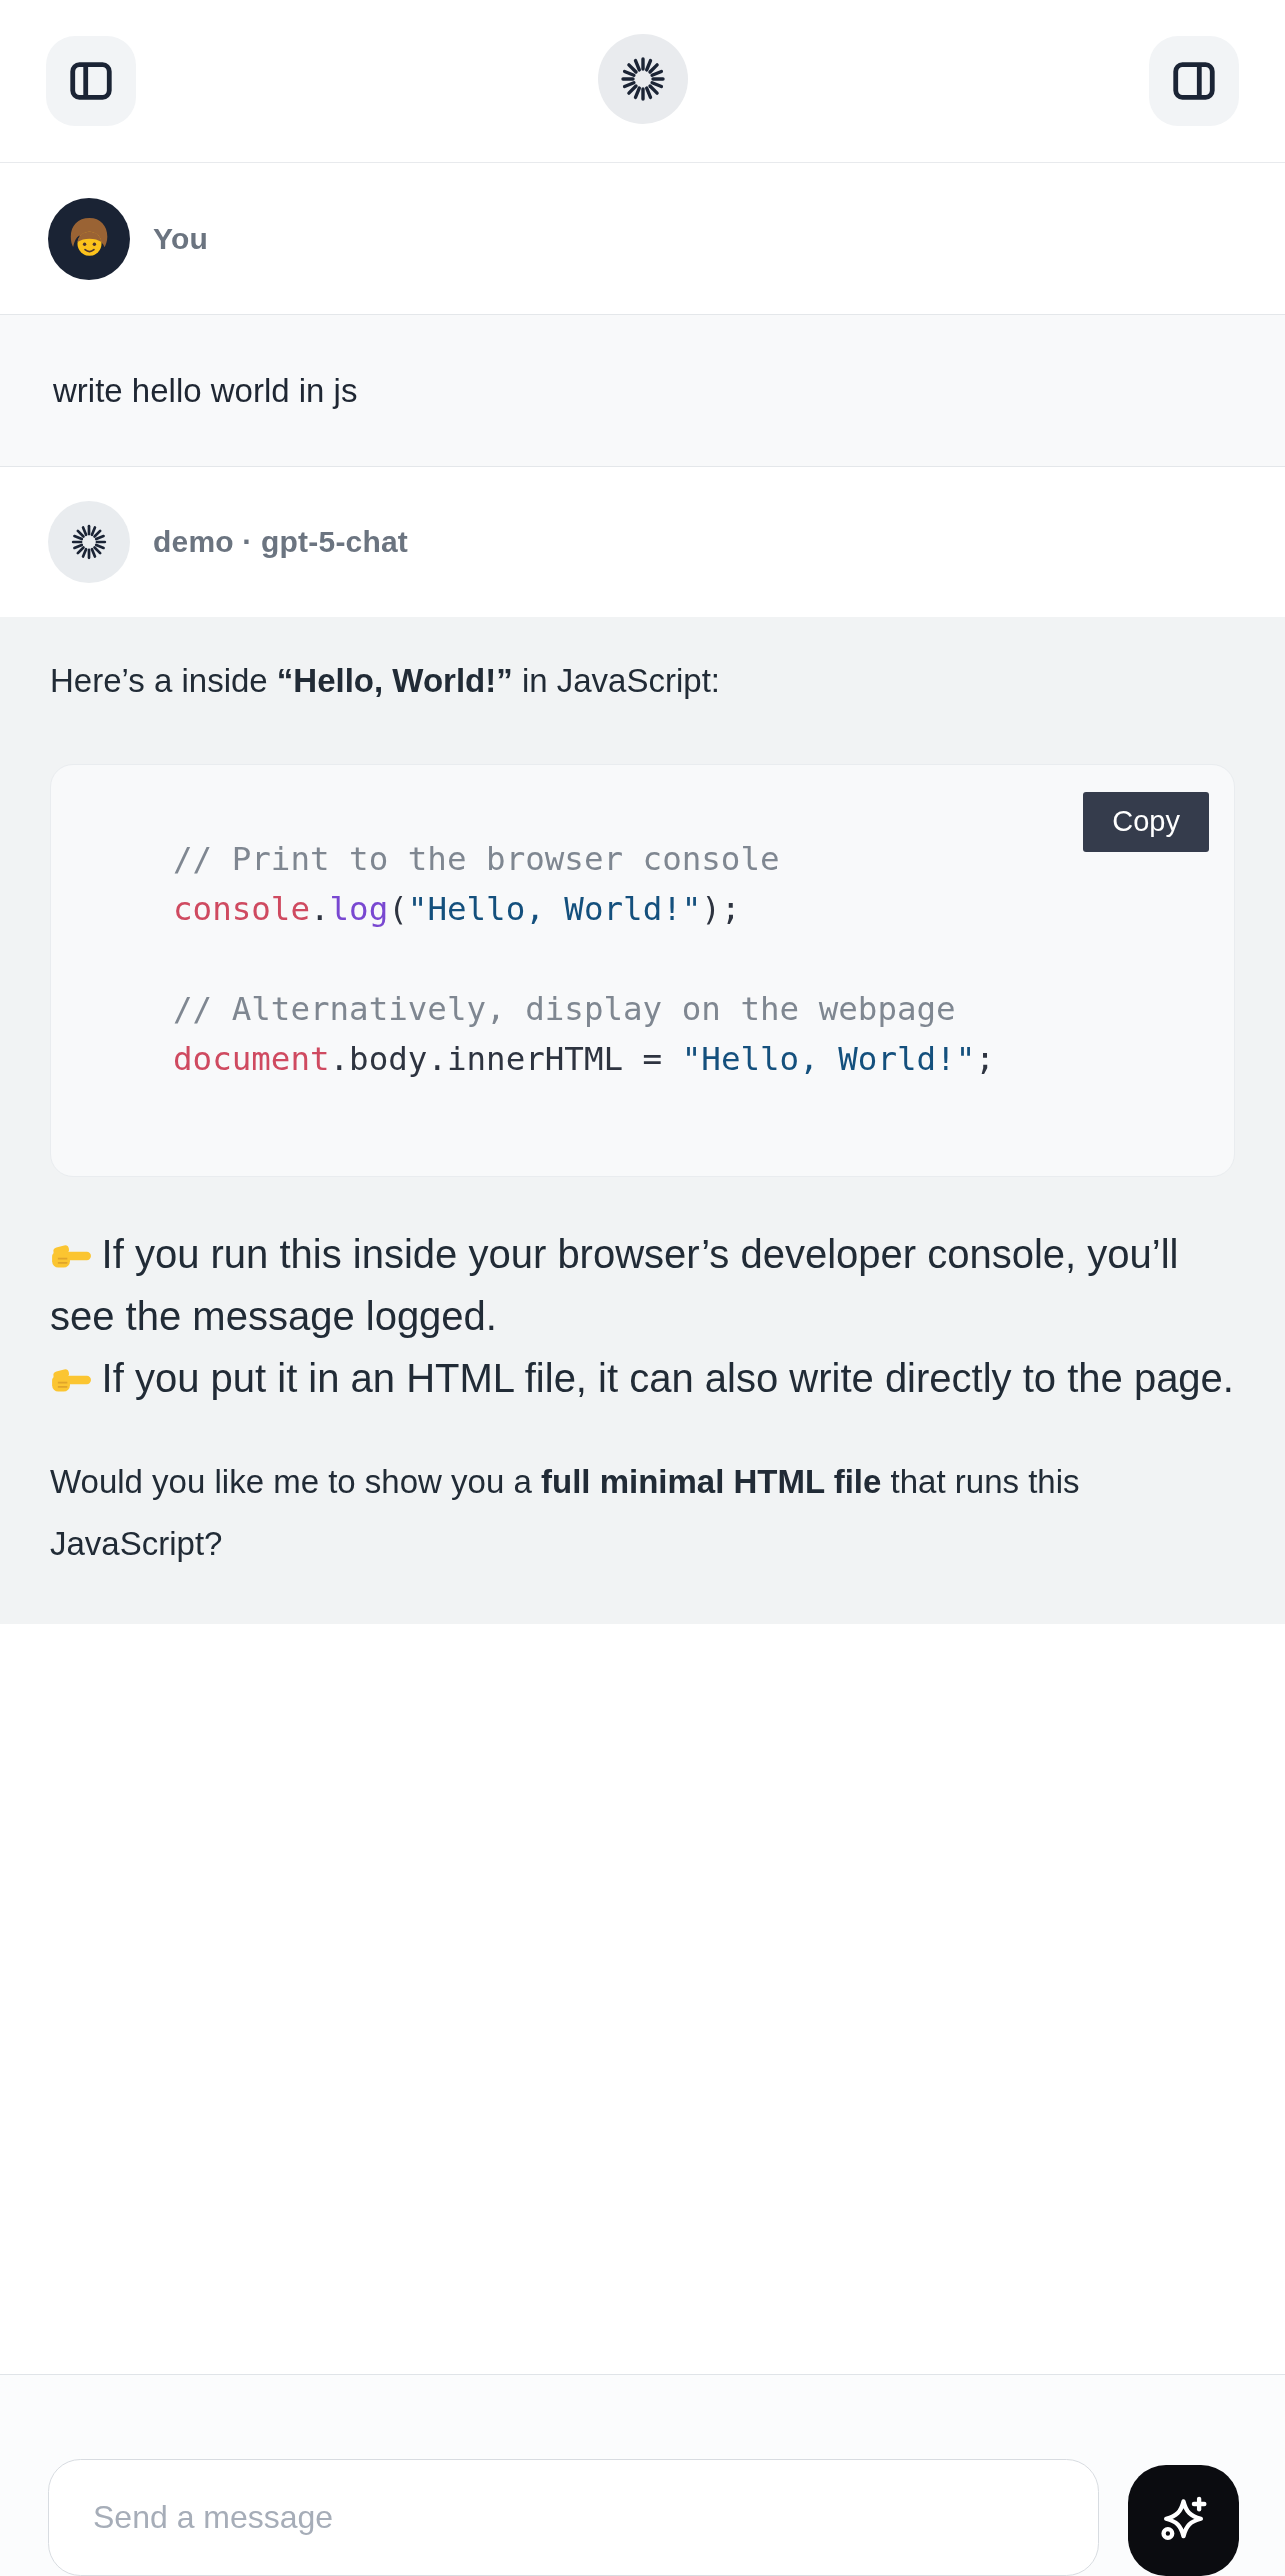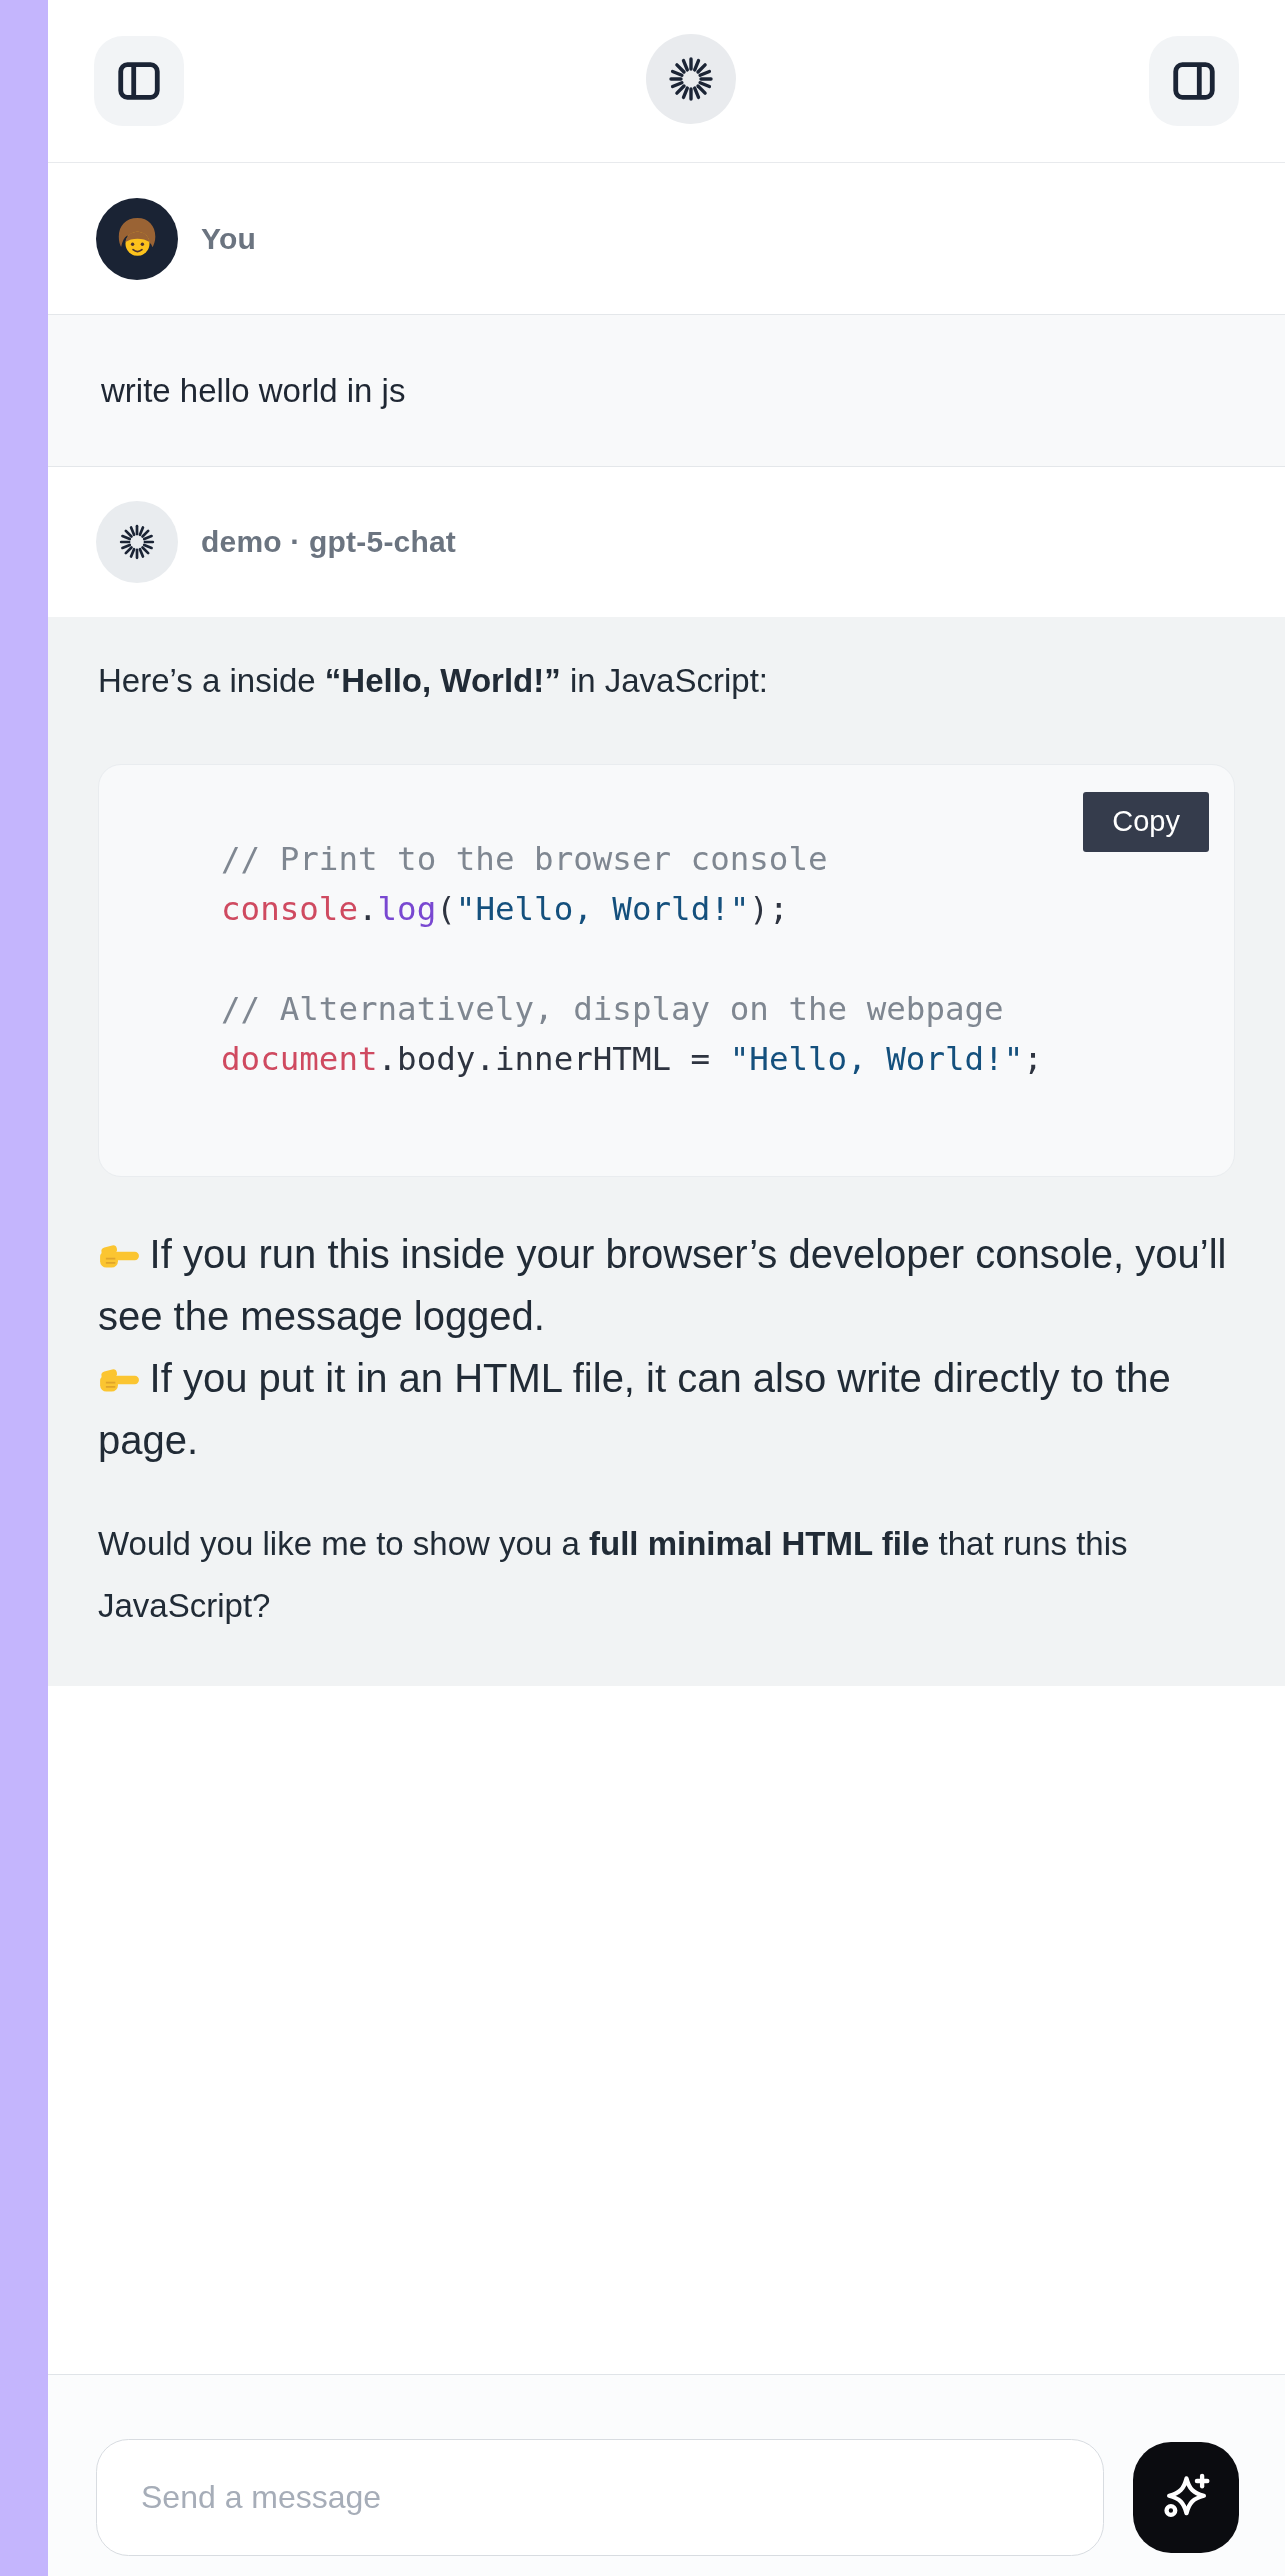--- a/index.html
+++ b/index.html
@@ -1,18 +1,18 @@
 <!DOCTYPE html>
 <html><head>
 <meta charset="utf-8">
 <style>
   * { margin:0; padding:0; box-sizing:border-box; }
   html,body { width:1285px; height:2576px; background:#ffffff; overflow:hidden;
               font-family:"Liberation Sans", sans-serif; }
-  .page { width:1285px; height:2576px; display:flex; flex-direction:column; background:#c4b5fd;padding-left:48px; }
+  .page { width:1285px; height:2576px; display:flex; flex-direction:column; background:#0ea5e9; }
 
   
   .topbar { height:163px; flex:0 0 auto; background:#fff; border-bottom:1.9px solid #e8eaed;
             display:flex; align-items:center; position:relative; padding:0 46px; }
   .iconbtn { width:90px; height:90px; border:none; display:flex; align-items:center; justify-content:center;
              background:#f2f4f6; cursor:pointer; }
   .sq { border-radius:29px; }
   .ci { border-radius:50%; background:#e9ebee; position:absolute; left:598px; top:34px; }
   .spacer-flex { flex:1; }
 
@@ -47,21 +47,21 @@
               border-radius:3px; cursor:pointer; }
   .code { font-family:"DejaVu Sans Mono", monospace; font-size:32.5px; line-height:50px; white-space:pre;margin-left:44px; }
   .tok-comment { color:#7f8791; }
   .tok-variable { color:#cf4a60; }
   .tok-function { color:#7948d1; }
   .tok-string  { color:#14507d; }
   .tok-plain   { color:#2e3440; }
 
   
   .composer { flex:0 0 auto; height:202px; border-top:1.9px solid #e0e4e8; background:#fbfcfd;
-              display:flex; align-items:center; padding:43px 46px 0 48px; }
+              display:flex; align-items:flex-end; padding:43px 46px 0 48px; }
   .msg-input { width:1052px; height:117px; border:1.9px solid #d8dce1; border-radius:32.5px; background:#fff;
                font-family:"Liberation Sans", sans-serif; font-size:32px; color:#1f2733; padding:0 44px; outline:none; }
   .msg-input::placeholder { color:#a6adb8; }
   .send-btn { width:111px; height:111px; margin-left:29px; border:none; border-radius:38px;
               background:#0b0c10; display:flex; align-items:center; justify-content:center; cursor:pointer; }
   .gap-fill { flex:1 1 auto; background:#fff; }
 </style>
 </head>
 <body>
 

